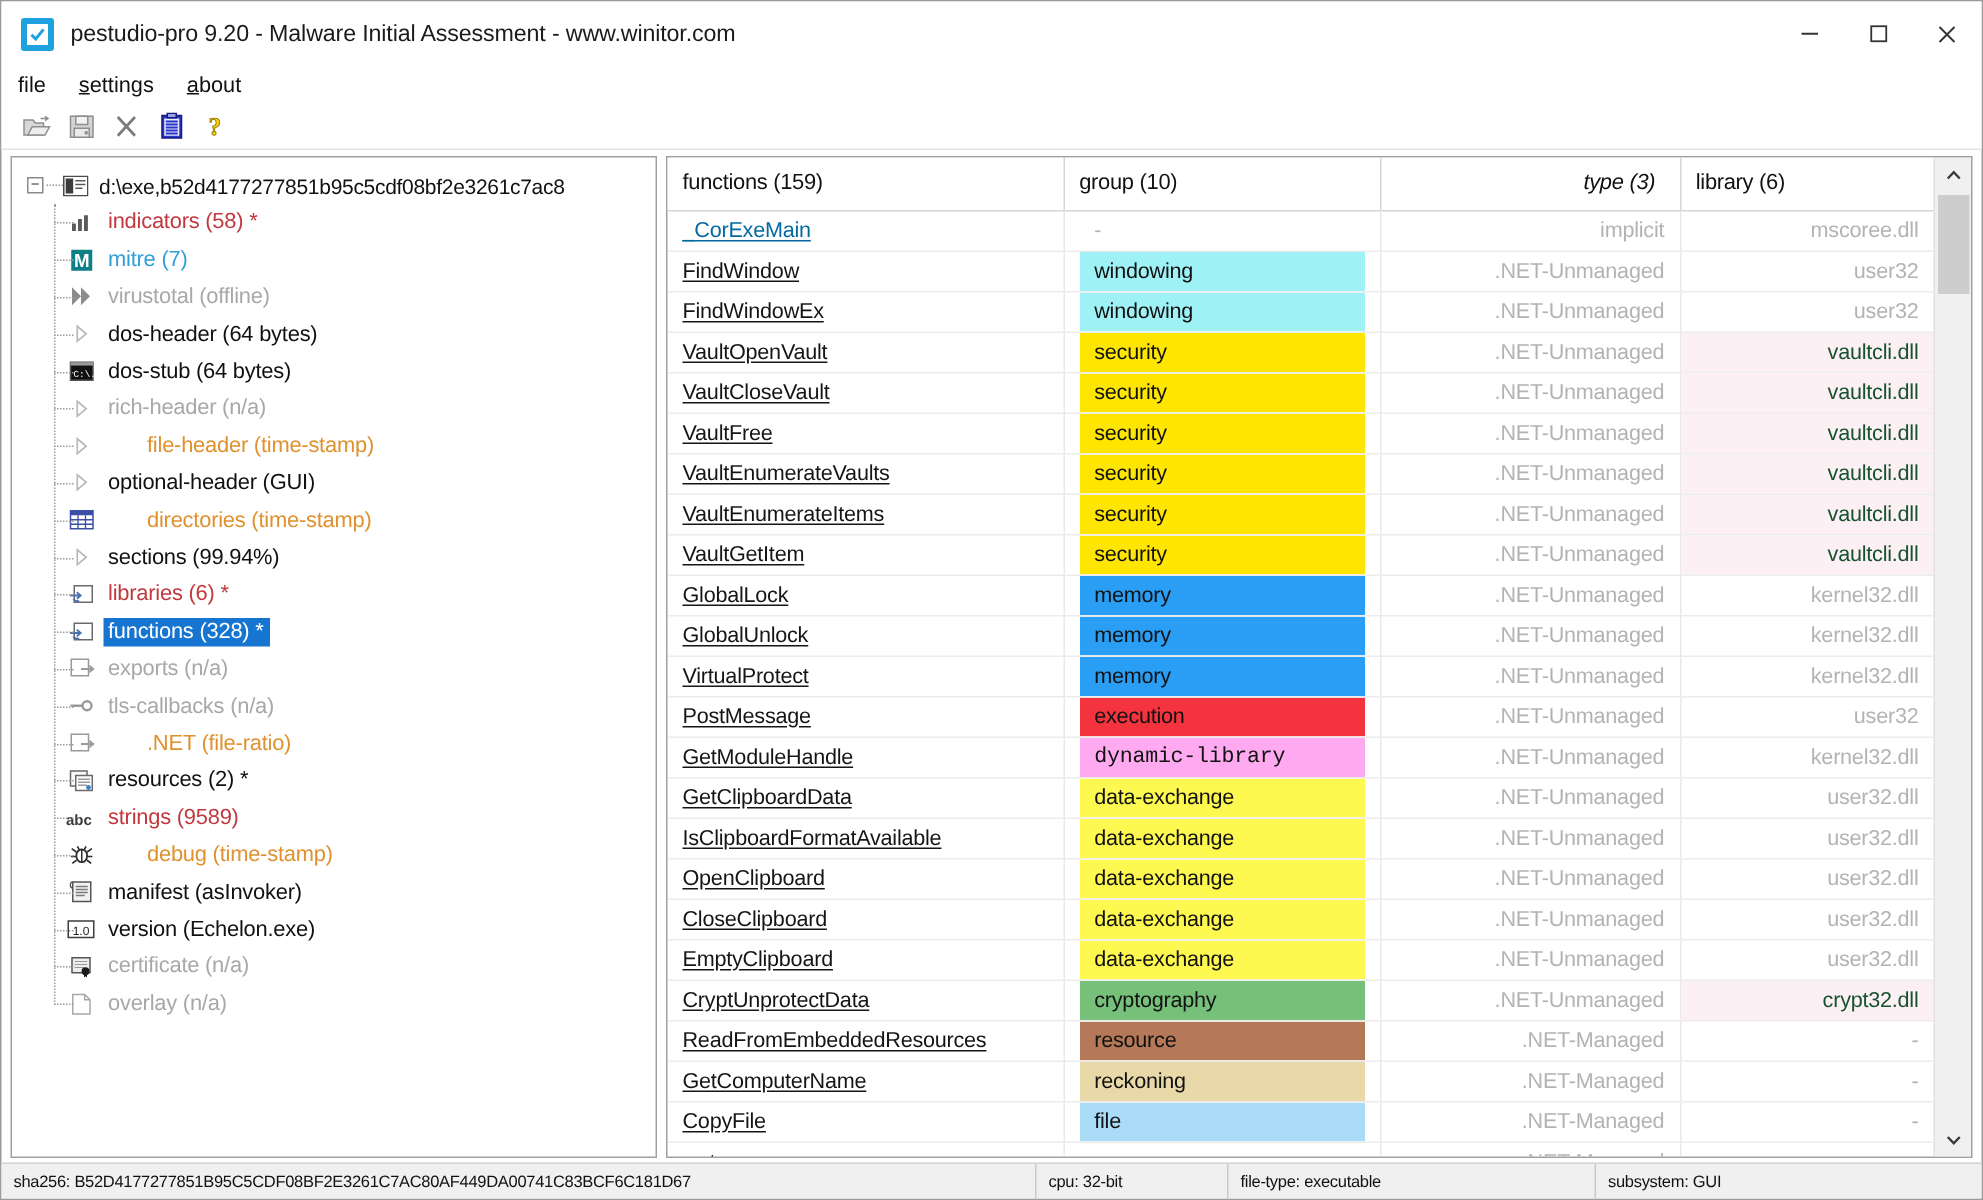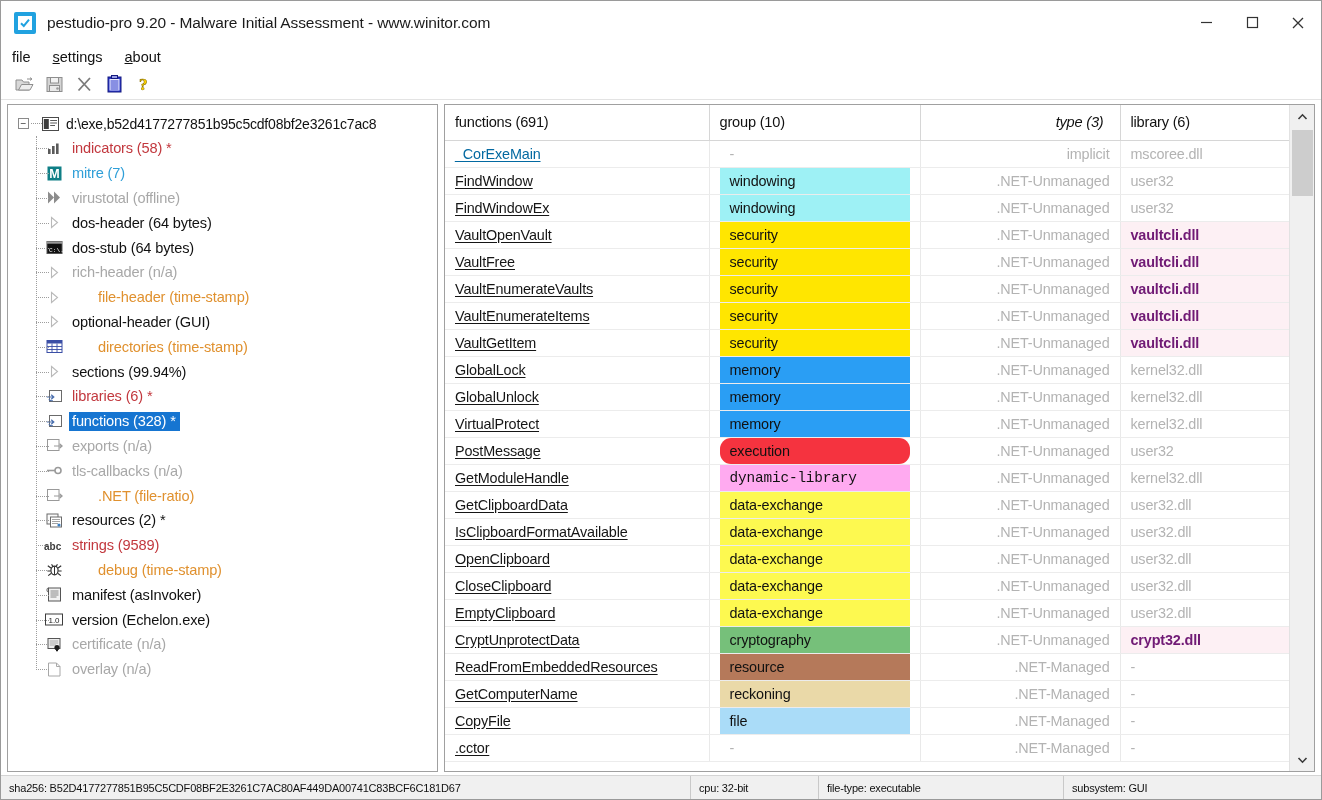--- a/index.html
+++ b/index.html
@@ -155,31 +155,31 @@
   }
   table.grid th.th-type { text-align:right; padding-right:16px;font-style:italic; }
   table.grid th:last-child { border-right:none; }
 
   table.grid td {
     height:26px; font-size:14.4px; padding:0 10px; vertical-align:middle;
     border-bottom:1px solid #ececec; border-right:1px solid #e9e9e9;
     white-space:nowrap; overflow:hidden;
     letter-spacing:-0.15px;
   }
-  table.grid td:last-child { border-right:none; }
+  table.grid td:last-child { border-right:none;text-align:right; }
   td.fn span.u { text-decoration:underline; text-underline-offset:2px; color:#151515; }
   td.fn.dim span.u { color:#0369a1; text-decoration:underline; }
   td.gp { padding:0; }
   td.gp .chip {
     display:block; height:26px; line-height:26px; padding:0 10px;
     color:#111; font-size:14.4px;
   }
   td.tp { color:#b3b3b3; text-align:right; padding-right:16px; }
   td.lb { color:#b3b3b3; }
-  td.lb.alert { color:#701a75; font-weight:bold; background:#fdf0f4;margin-left:47px; }
+  td.lb.alert { color:#14532d; font-weight:normal; background:#fdf0f4;margin-left:47px; }
   tr.alert-row td.lb { background:#fdf0f4; }
 
   
   .vscroll {
     width:25px; min-width:25px; background:#f0f0f0;
     border-left:1px solid #e2e2e2;
     display:flex; flex-direction:column; align-items:center;
     position:relative;
   }
   .vs-arrow {
@@ -548,21 +548,21 @@
         <div class="tbl-main">
           <table class="grid">
             <colgroup>
                 <col class="c-fn">
                 <col class="c-gp">
                 <col class="c-tp">
                 <col class="c-lb">
               </colgroup>
             <thead>
               <tr>
-                <th>functions (691)</th>
+                <th>functions (159)</th>
                 <th>group (10)</th>
                 <th class="th-type">type (3)</th>
                 <th>library (6)</th>
               </tr>
             </thead>
             <tbody id="tbody">
                 <tr>
                   <td class="fn dim"><span class="u">_CorExeMain</span></td>
                   <td class="gp">
                     <span class="chip" style="background: transparent; color: rgb(179, 179, 179);">-</span>
@@ -588,20 +588,28 @@
                 </tr>
                 <tr class="alert-row">
                   <td class="fn"><span class="u">VaultOpenVault</span></td>
                   <td class="gp">
                     <span class="chip" style="background: rgb(255, 230, 0);">security</span>
                   </td>
                   <td class="tp">.NET-Unmanaged</td>
                   <td class="lb alert">vaultcli.dll</td>
                 </tr>
                 <tr class="alert-row">
+                  <td class="fn"><span class="u">VaultCloseVault</span></td>
+                  <td class="gp">
+                    <span class="chip" style="background: rgb(255, 230, 0);">security</span>
+                  </td>
+                  <td class="tp">.NET-Unmanaged</td>
+                  <td class="lb alert">vaultcli.dll</td>
+                </tr>
+                <tr class="alert-row">
                   <td class="fn"><span class="u">VaultFree</span></td>
                   <td class="gp">
                     <span class="chip" style="background: rgb(255, 230, 0);">security</span>
                   </td>
                   <td class="tp">.NET-Unmanaged</td>
                   <td class="lb alert">vaultcli.dll</td>
                 </tr>
                 <tr class="alert-row">
                   <td class="fn"><span class="u">VaultEnumerateVaults</span></td>
                   <td class="gp">
@@ -646,21 +654,21 @@
                   <td class="fn"><span class="u">VirtualProtect</span></td>
                   <td class="gp">
                     <span class="chip" style="background: rgb(42, 158, 244);">memory</span>
                   </td>
                   <td class="tp">.NET-Unmanaged</td>
                   <td class="lb">kernel32.dll</td>
                 </tr>
                 <tr>
                   <td class="fn"><span class="u">PostMessage</span></td>
                   <td class="gp">
-                    <span class="chip" style="background: rgb(245, 51, 63); border-radius: 11px;">execution</span>
+                    <span class="chip" style="background: rgb(245, 51, 63);">execution</span>
                   </td>
                   <td class="tp">.NET-Unmanaged</td>
                   <td class="lb">user32</td>
                 </tr>
                 <tr>
                   <td class="fn"><span class="u">GetModuleHandle</span></td>
                   <td class="gp">
                     <span class="chip" style="background: rgb(255, 170, 240); font-family: Liberation Mono, monospace;">dynamic-library</span>
                   </td>
                   <td class="tp">.NET-Unmanaged</td>

